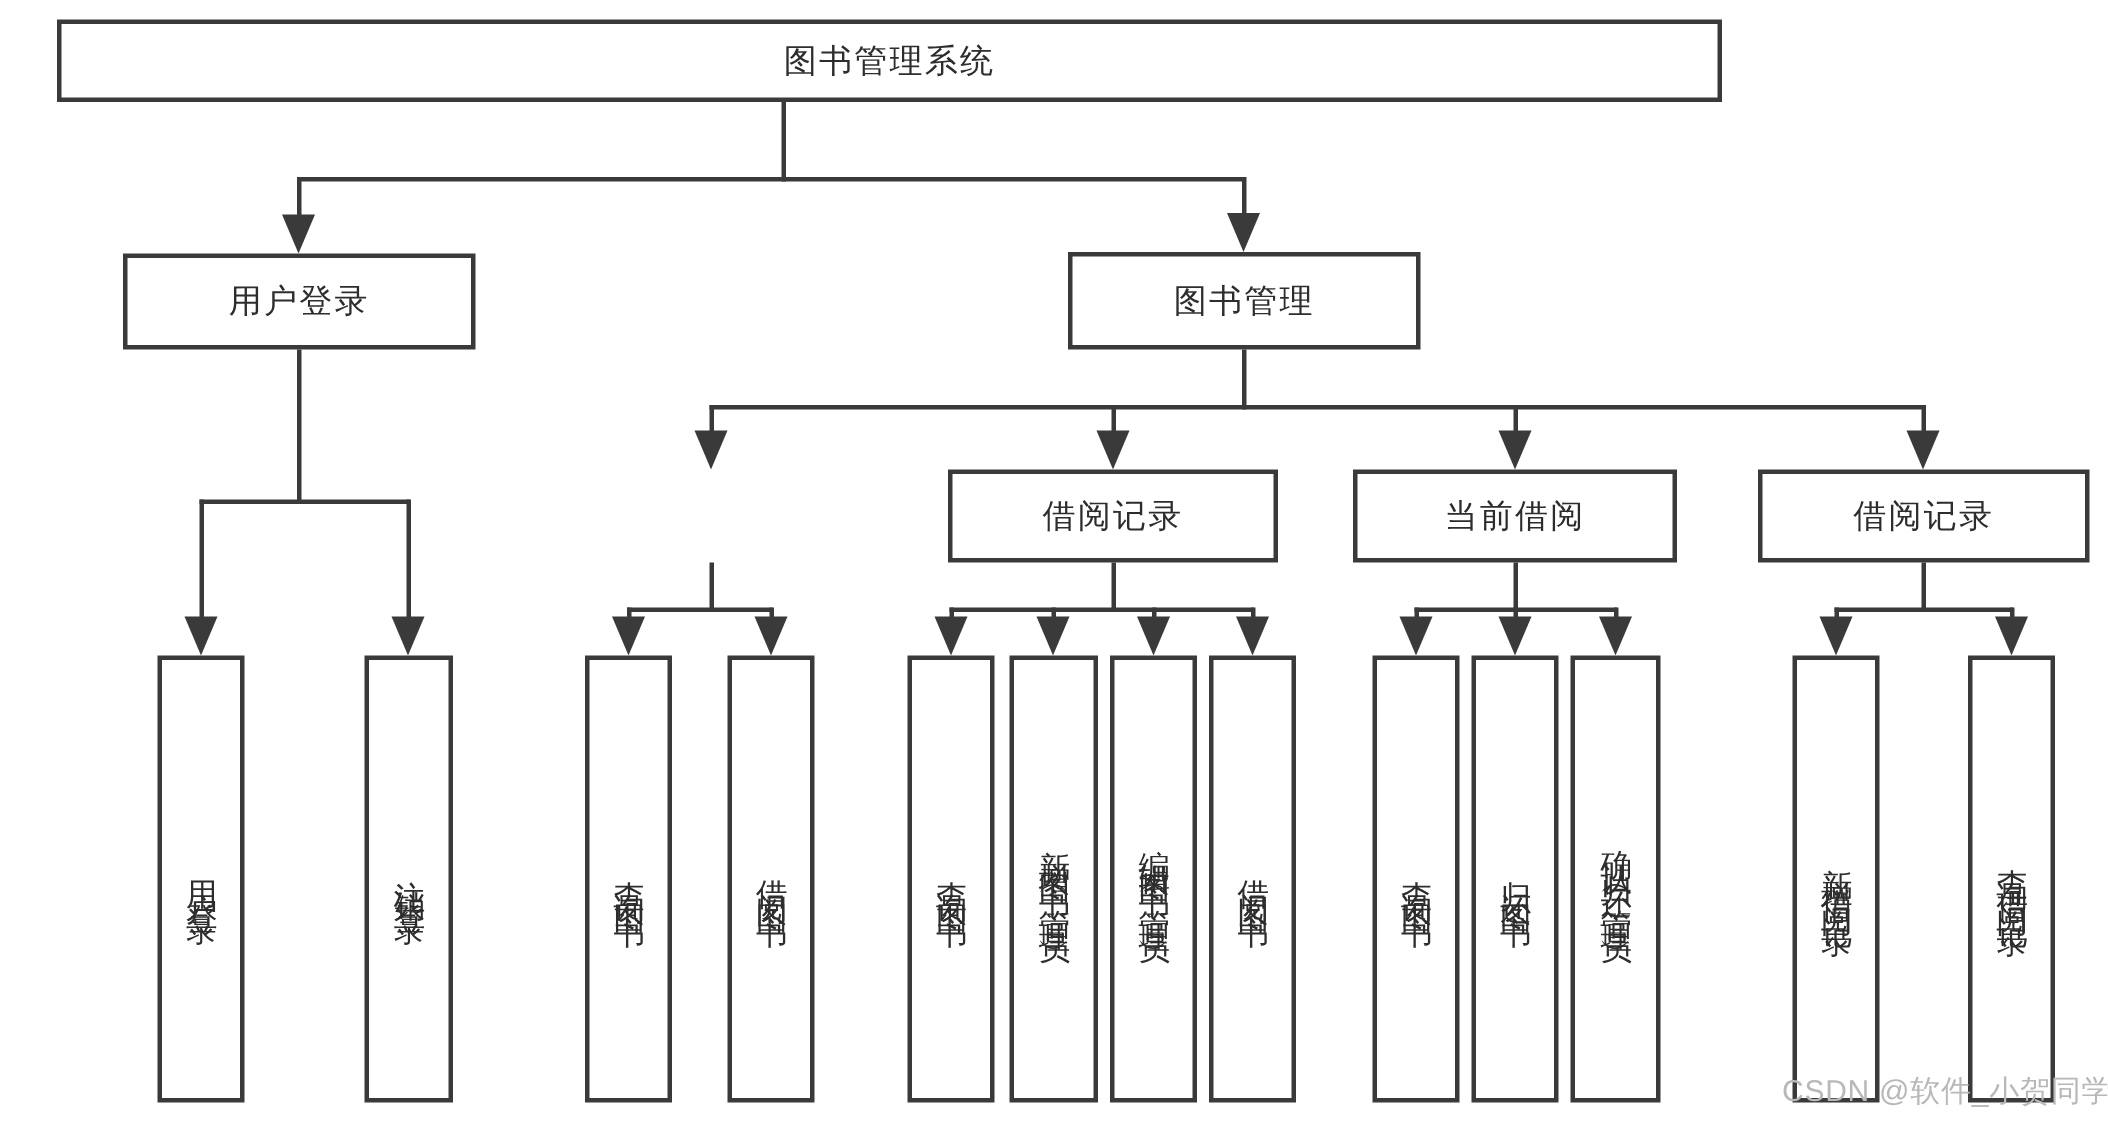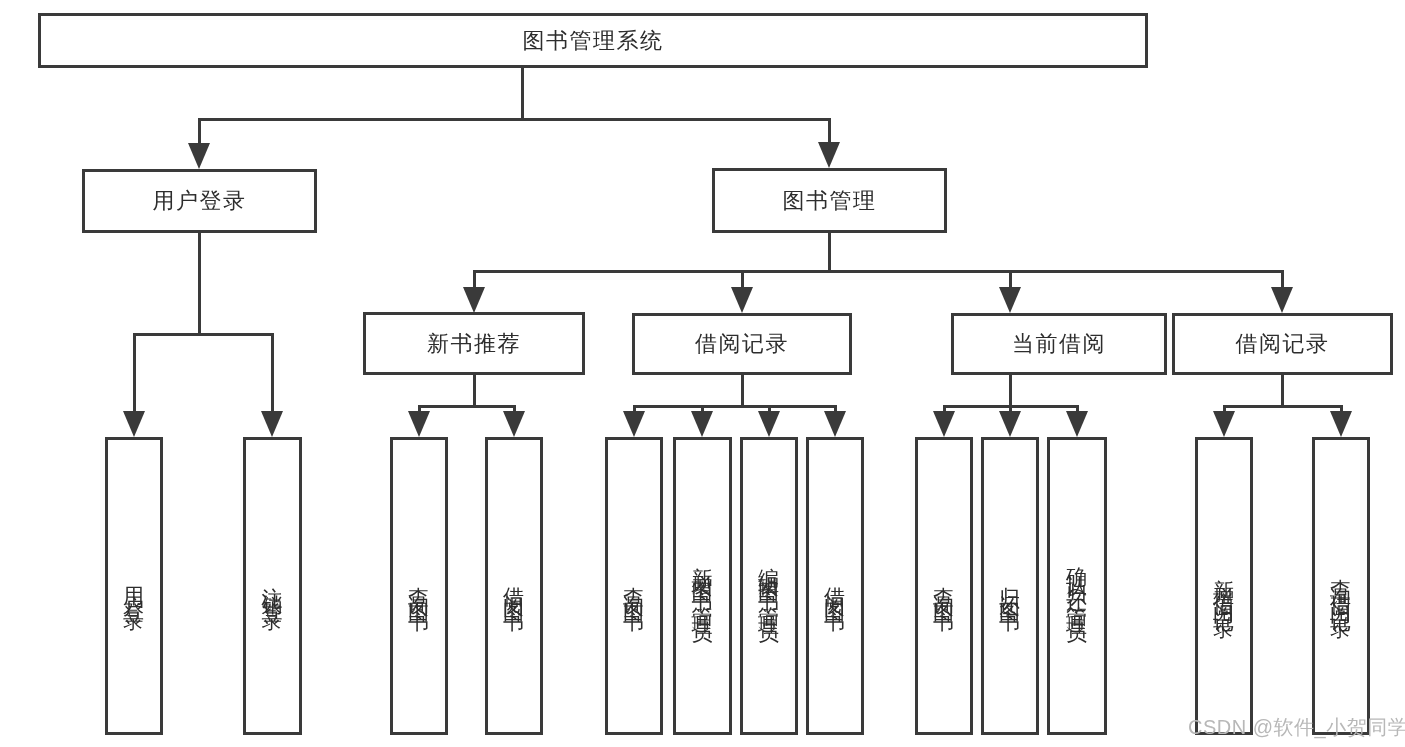--- a/index.html
+++ b/index.html
@@ -37,27 +37,24 @@
     <span>图书管理系统</span>
   </div>
 
   <div class="node h" style="left:82px;top:169px;width:235px;height:64px">
     <span>用户登录</span>
   </div>
   <div class="node h" style="left:712px;top:168px;width:235px;height:65px">
     <span>图书管理</span>
   </div>
 
-  <div class="node h" style="left:363px;top:312px;width:222px;height:63px">
-    <span>新书推荐</span>
-  </div>
   <div class="node h" style="left:632px;top:313px;width:220px;height:62px">
     <span>借阅记录</span>
   </div>
-  <div class="node h" style="left:951px;top:313px;width:216px;height:62px">
+  <div class="node h" style="left:902px;top:313px;width:216px;height:62px">
     <span>当前借阅</span>
   </div>
   <div class="node h" style="left:1172px;top:313px;width:221px;height:62px">
     <span>借阅记录</span>
   </div>
 
   <div class="node leaf" style="left:105px;top:437px;width:58px;height:298px">
     <span class="vtext">用户登录</span>
   </div>
   <div class="node leaf" style="left:243px;top:437px;width:59px;height:298px">

